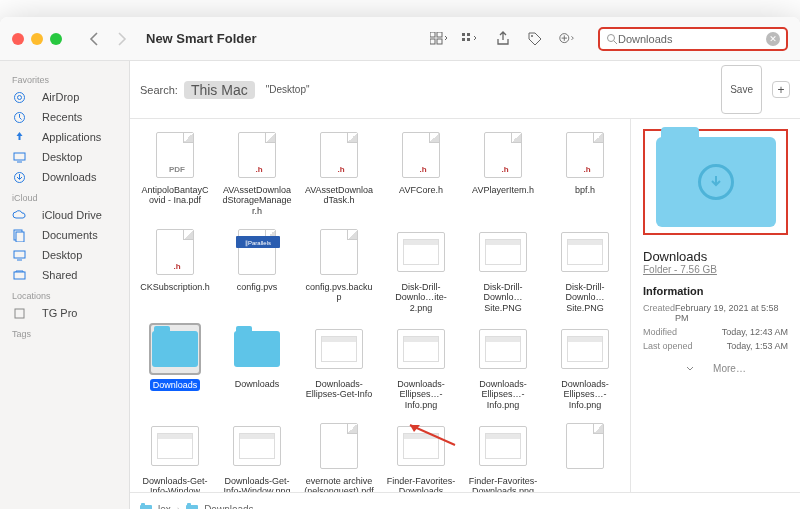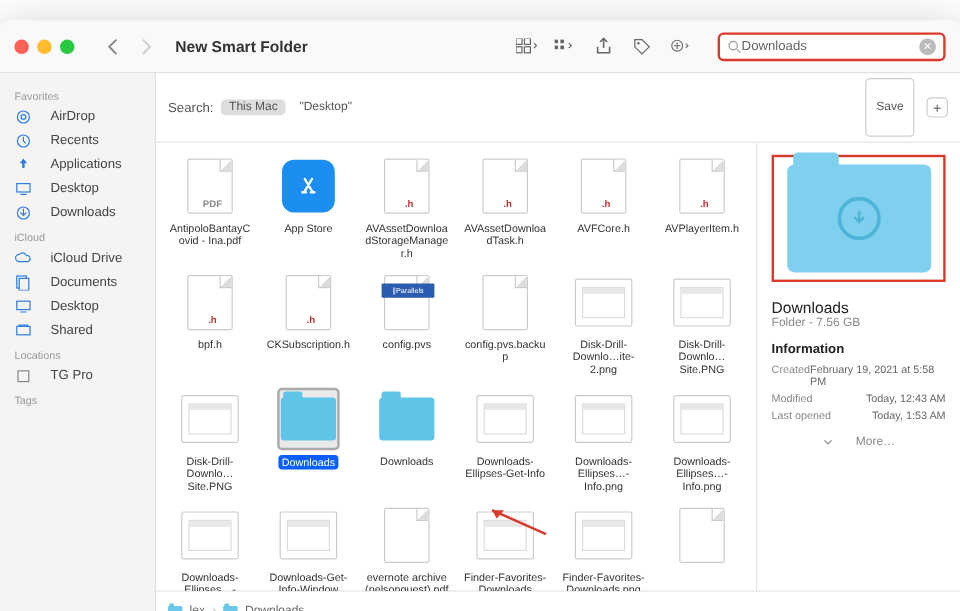--- a/index.html
+++ b/index.html
@@ -17,21 +17,21 @@
 .search-box { display: flex; align-items: center; border: 2px solid #d93a2b; border-radius: 5px; padding: 2px 6px; width: 190px; height: 24px; background: #fff; margin-left: 14px; position: relative; }
 .search-box input { border: none; outline: none; flex: 1; font-size: 11px; color: #666; background: transparent; }
 .search-clear { width: 14px; height: 14px; border-radius: 50%; background: #bbb; color: #fff; display: flex; align-items: center; justify-content: center; font-size: 9px; }
 .body { flex: 1; display: flex; min-height: 0; }
 .sidebar { width: 130px; background: #f5f4f3; border-right: 1px solid #e0e0e0; padding: 8px 0; overflow-y: auto; }
 .sb-head { font-size: 9px; color: #999; padding: 6px 12px 2px; font-weight: 500; }
 .sb-item { display: flex; align-items: center; gap: 16px; padding: 3px 12px; color: #444; cursor: pointer; }
 .sb-icon { width: 14px; height: 14px; display: flex; align-items: center; justify-content: center; color: #2a7de1; }
 .main { flex: 1; display: flex; flex-direction: column; min-width: 0; }
 .search-bar { display: flex; align-items: center; gap: 6px; padding: 4px 10px; border-bottom: 1px solid #e5e5e5; font-size: 11px; color: #555; }
-.scope-btn { background: #ddd; border-radius: 4px; padding: 1px 7px; font-size: 10px; cursor: pointer; }
+.scope-btn { background: #ddd; border-radius: 4px; padding: 1px 7px; font-size: 14px; cursor: pointer; }
 .scope-plain { padding: 1px 5px; font-size: 10px; cursor: pointer; }
 .save-btn { margin-left: auto; border: 1px solid #ccc; border-radius: 4px; padding: 18px 8px; font-size: 10px; background: #fff; cursor: pointer; }
 .plus-btn { border: 1px solid #ccc; border-radius: 4px; width: 18px; height: 17px; display: flex; align-items: center; justify-content: center; font-size: 12px; cursor: pointer; background:#fff; margin-left:4px; }
 .content { flex: 1; display: flex; min-height: 0; }
 .grid { flex: 1; overflow-y: auto; padding: 8px 6px 24px; display: grid; grid-template-columns: repeat(6, 1fr); gap: 6px 4px; align-content: start; position: relative; }
 .cell { display: flex; flex-direction: column; align-items: center; text-align: center; cursor: pointer; padding: 2px; }
 .cell .thumb { width: 52px; height: 52px; display: flex; align-items: center; justify-content: center; margin-bottom: 4px; position: relative; }
 .cell .lbl { font-size: 9px; line-height: 1.15; color: #333; max-width: 72px; word-break: break-word; }
 .cell.selected .lbl { background: #0a60ff; color: #fff; border-radius: 3px; padding: 1px 3px; }
 .cell.selected .thumb { outline: 2px solid #aaa; outline-offset: -2px; border-radius: 4px; background:#e9e9e9; }
@@ -43,21 +43,21 @@
 .png-thumb .mini { width: 80%; height: 70%; background: linear-gradient(#e8e8e8 0 20%, #fff 20% 100%); border: 1px solid #ddd; }
 .folder-ic { width: 46px; height: 36px; background: #5ec4e8; border-radius: 3px; position: relative; }
 .folder-ic::before { content: ""; position: absolute; top: -5px; left: 2px; width: 16px; height: 6px; background: #5ec4e8; border-radius: 2px 2px 0 0; }
 .app-store { width: 44px; height: 44px; background: #1d8ef1; border-radius: 10px; display: flex; align-items: center; justify-content: center; }
 .preview { width: 170px; border-left: 1px solid #e5e5e5; padding: 10px 12px; overflow-y: auto; font-size: 10px; color: #555; }
 .preview-box { border: 2px solid #d93a2b; padding: 6px; margin-bottom: 14px; display:flex; align-items:center; justify-content:center; }
 .big-folder { width: 120px; height: 90px; background: #7fd0ee; border-radius: 6px; position: relative; display: flex; align-items: center; justify-content: center; }
 .big-folder::before { content: ""; position: absolute; top: -10px; left: 5px; width: 38px; height: 12px; background: #7fd0ee; border-radius: 4px 4px 0 0; }
 .big-folder .circ { width: 36px; height: 36px; border: 3px solid #4eb3d8; border-radius: 50%; display: flex; align-items: center; justify-content: center; color: #4eb3d8; }
 .pv-title { font-size: 13px; font-weight: 500; color: #222; }
-.pv-sub { color: #888; margin-bottom: 10px; }
+.pv-sub { color: #888; margin-bottom: 10px; text-decoration: underline; }
 .pv-section { font-size: 11px; font-weight: 600; color: #222; margin: 6px 0 4px; }
 .pv-row { display: flex; justify-content: space-between; font-size: 9px; padding: 2px 0; color: #666; }
 .pv-row .k { color: #888; }
 .pv-more { text-align: center; color: #888; font-size: 10px; margin-top: 10px; cursor: pointer; display:flex; align-items:center; justify-content:center; gap:18px; }
 .pathbar { height: 34px; border-top: 1px solid #e5e5e5; display: flex; align-items: center; padding: 0 10px; font-size: 10px; color: #666; gap: 6px; }
 .pathbar .sep { color: #bbb; }
 .pathbar .pfold { width:12px; height:10px; background:#6cc6e8; border-radius:1px; display:inline-block; position:relative; }
 .pathbar .pfold::before { content:""; position:absolute; top:-2px; left:1px; width:4px; height:2px; background:#6cc6e8; border-radius:1px 1px 0 0; }
 .arrow-annot { position: absolute; left: 270px; top: 301px; pointer-events: none; }
 svg { display:block; }
@@ -245,30 +245,20 @@
               <div class="thumb">
                 <div class="file-page pdf">
                   <div class="corner"></div>
                   <div class="ext">PDF</div>
                 </div>
               </div>
               <div class="lbl">AntipoloBantayCovid - Ina.pdf</div>
             </div>
             <div class="cell">
               <div class="thumb">
-                <div class="app-store">
-                  <svg width="24" height="24" viewBox="0 0 24 24">
-                    <path d="M7 17 h3 M14 17 h3 M9 6 l6 10 M15 6 l-6 10" stroke="#fff" stroke-width="2" stroke-linecap="round"></path>
-                  </svg>
-                </div>
-              </div>
-              <div class="lbl">App Store</div>
-            </div>
-            <div class="cell">
-              <div class="thumb">
                 <div class="file-page">
                   <div class="corner"></div>
                   <div class="ext">.h</div>
                 </div>
               </div>
               <div class="lbl">AVAssetDownloadStorageManager.h</div>
             </div>
             <div class="cell">
               <div class="thumb">
                 <div class="file-page">
@@ -400,20 +390,28 @@
               </div>
               <div class="lbl">Downloads-Ellipses…-Info.png</div>
             </div>
             <div class="cell">
               <div class="thumb">
                 <div class="png-thumb">
                   <div class="mini"></div>
                 </div>
               </div>
               <div class="lbl">Downloads-Get-Info-Window</div>
+            </div>
+            <div class="cell">
+              <div class="thumb">
+                <div class="png-thumb">
+                  <div class="mini"></div>
+                </div>
+              </div>
+              <div class="lbl">Downloads-Get-Info-Window.png</div>
             </div>
             <div class="cell">
               <div class="thumb">
                 <div class="file-page pdf">
                   <div class="corner"></div>
                   <div class="ext"></div>
                 </div>
               </div>
               <div class="lbl">evernote archive (nelsonquest).pdf</div>
             </div>

